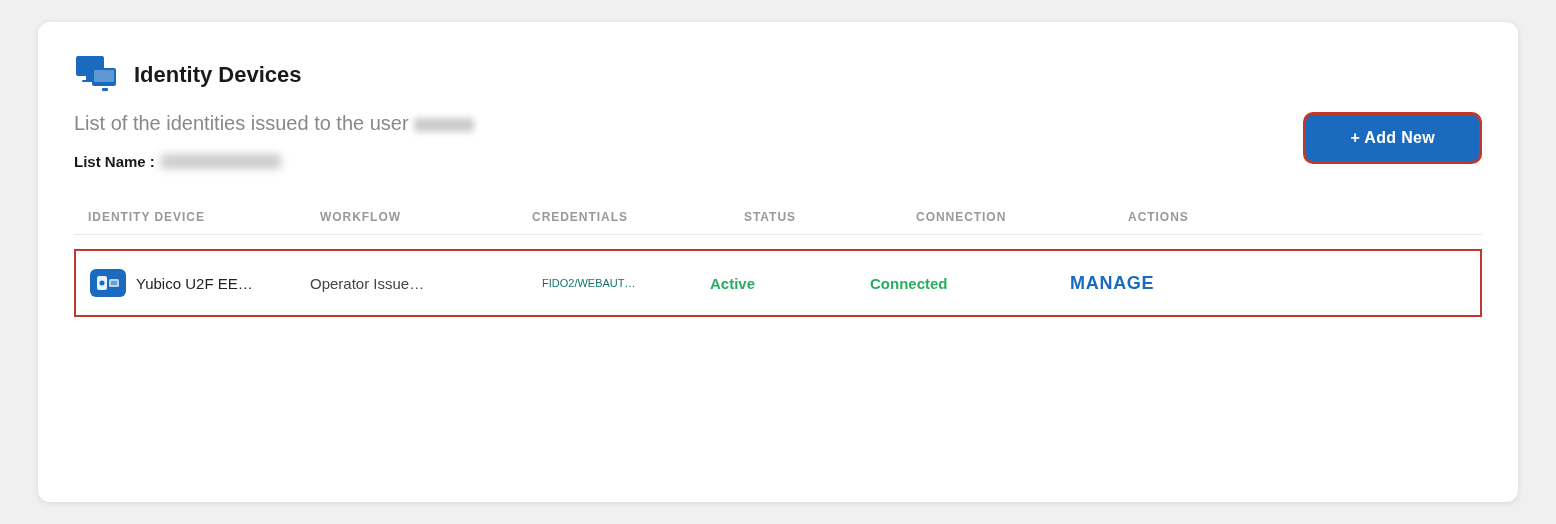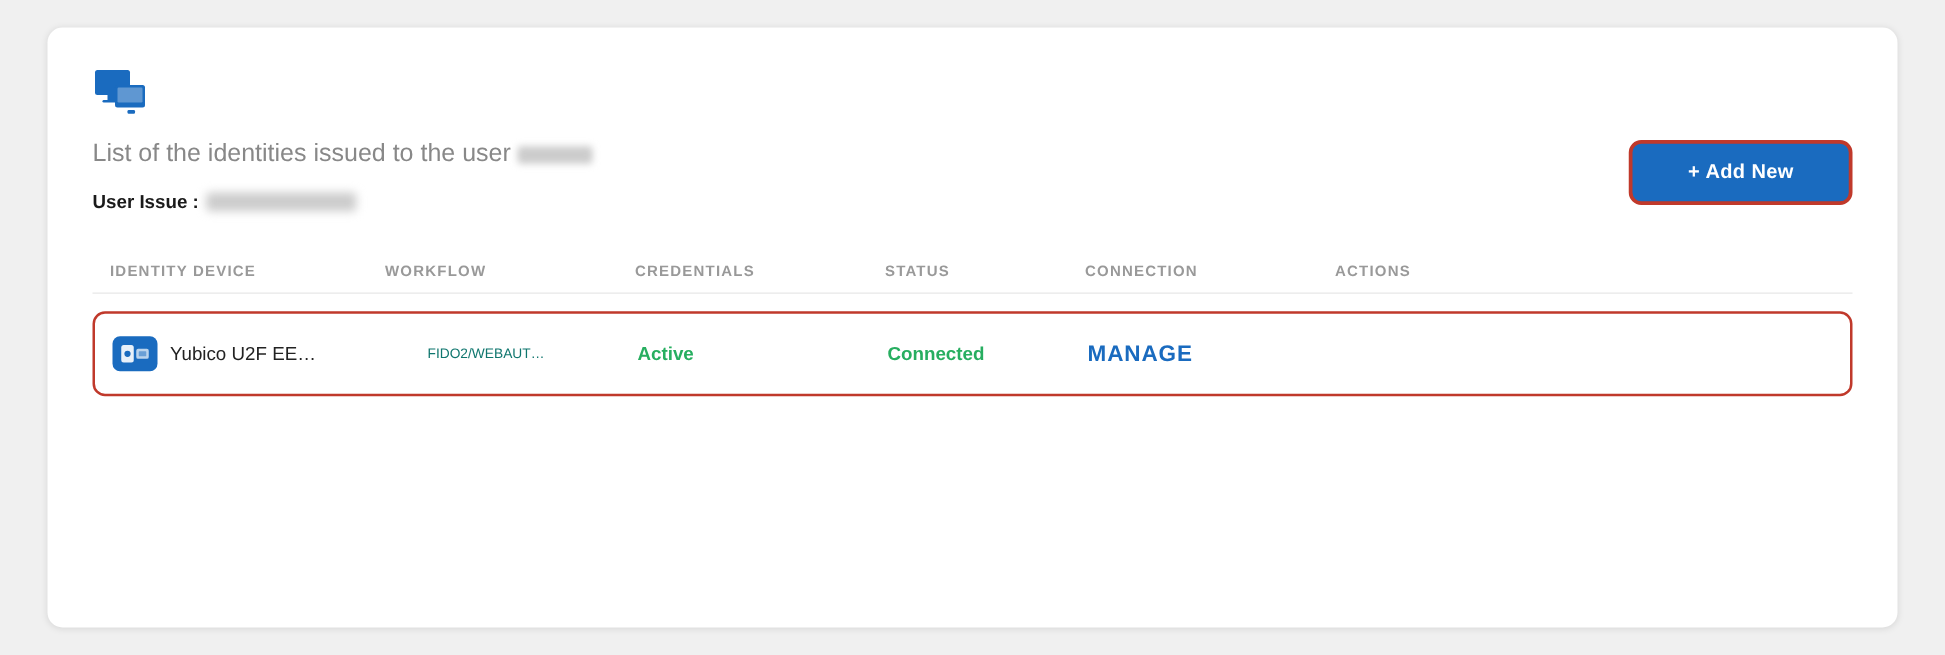--- a/index.html
+++ b/index.html
@@ -89,40 +89,40 @@
       font-weight: 600;
       padding: 14px 44px;
       cursor: pointer;
       white-space: nowrap;
       letter-spacing: 0.02em;
     }
 
     .table-header {
       display: grid;
       grid-template-columns: 220px 200px 200px 160px 200px 160px;
-      gap: 0;
+      gap: 12px;
       padding: 10px 0 10px 14px;
       border-bottom: 1px solid #e8e8e8;
       margin-bottom: 0;
     }
     .col-head {
       font-size: 12px;
       font-weight: 600;
       color: #999;
       letter-spacing: 0.08em;
       text-transform: uppercase;
     }
 
     .table-row {
       display: grid;
       grid-template-columns: 220px 200px 200px 160px 200px 160px;
       gap: 0;
       padding: 18px 0 18px 14px;
       border: 2px solid #c0392b;
-      border-radius: 10px;
+      border-radius: 0;
       margin-top: 14px;
       align-items: center;
       background: #fff;
     }
     .cell {
       font-size: 15px;
       color: #222;
       display: flex;
       align-items: center;
       gap: 10px;
@@ -185,29 +185,30 @@
 
         <rect x="2" y="4" width="28" height="20" rx="2" fill="#1a6bbf"></rect>
         <rect x="12" y="24" width="8" height="4" fill="#1a6bbf"></rect>
         <rect x="8" y="28" width="16" height="2" rx="1" fill="#1a6bbf"></rect>
 
         <rect x="18" y="16" width="24" height="18" rx="2" fill="#1a6bbf"></rect>
         <rect x="20" y="18" width="20" height="12" rx="1" fill="#fff" opacity="0.3"></rect>
         <rect x="28" y="36" width="6" height="3" rx="1" fill="#1a6bbf"></rect>
       </svg>
     </div>
+    <span class="page-title">Identity Devices</span>
   </div>
 
   <div class="subtitle">
     <span>List of the identities issued to the user</span>
     <span class="blurred">&nbsp;&nbsp;&nbsp;&nbsp;&nbsp;&nbsp;&nbsp;</span>
   </div>
 
   <div class="username-row">
-    <span class="label">User Issue :</span>
+    <span class="label">List Name :</span>
     <span class="blurred">&nbsp;&nbsp;&nbsp;&nbsp;&nbsp;&nbsp;&nbsp;&nbsp;&nbsp;&nbsp;&nbsp;&nbsp;&nbsp;</span>
   </div>
 
   <div class="add-new-btn-wrap">
     <button class="add-new-btn">+ Add New</button>
   </div>
 
   <div class="table-header">
     <span class="col-head">IDENTITY DEVICE</span>
     <span class="col-head">WORKFLOW</span>
@@ -224,20 +225,23 @@
         <svg width="24" height="18" viewBox="0 0 24 18" fill="none" xmlns="http://www.w3.org/2000/svg">
           <rect x="1" y="2" width="10" height="14" rx="2" fill="white" opacity="0.9"></rect>
           <circle cx="6" cy="9" r="2.5" fill="#1a6bbf"></circle>
           <rect x="13" y="5" width="10" height="8" rx="1.5" fill="white" opacity="0.7"></rect>
           <rect x="15" y="7" width="6" height="4" rx="0.5" fill="#1a6bbf" opacity="0.5"></rect>
         </svg>
       </div>
       <span class="device-label">Yubico U2F EE…</span>
     </div>
 
+    <div class="cell">
+      <span class="workflow-label">Operator Issue…</span>
+    </div>
 
     <div class="cell">
       <span class="credentials-label">FIDO2/WEBAUT…</span>
     </div>
 
     <div class="cell">
       <span class="status-active">Active</span>
     </div>
 
     <div class="cell">

